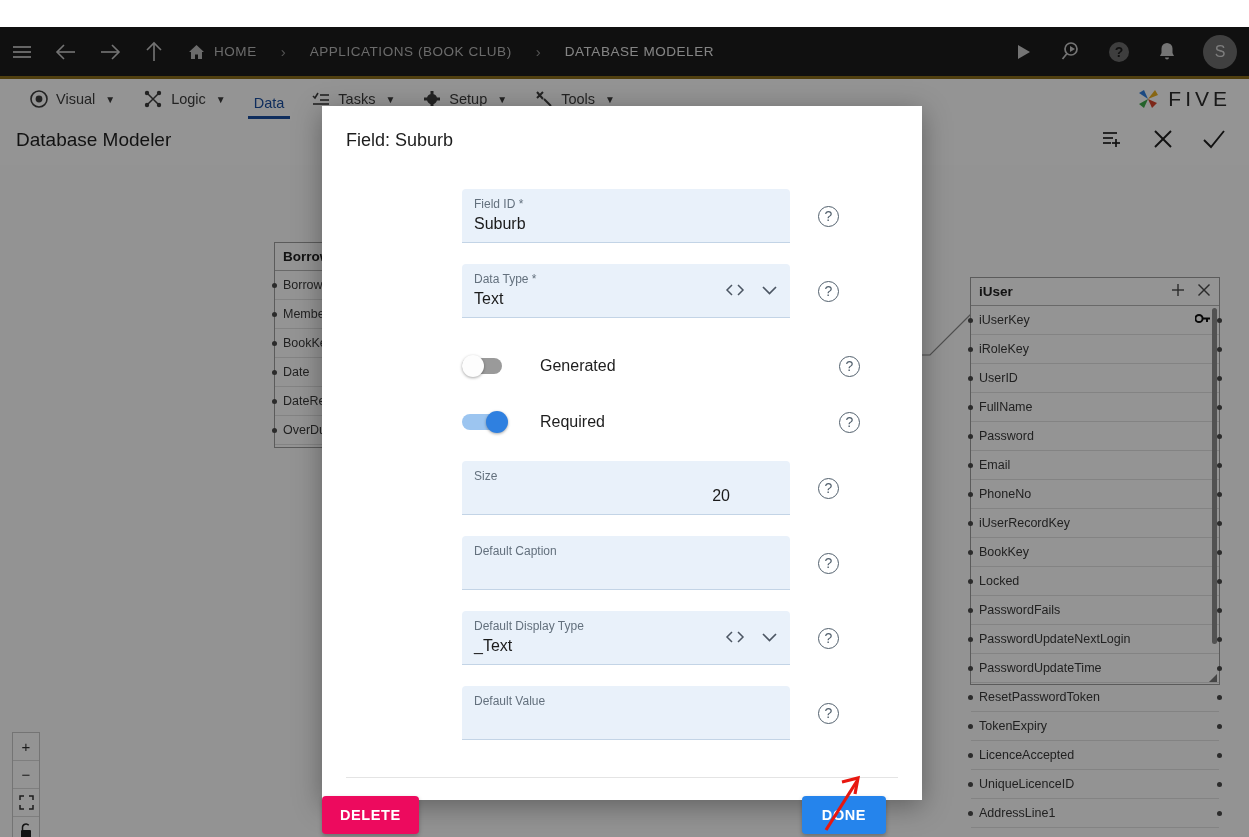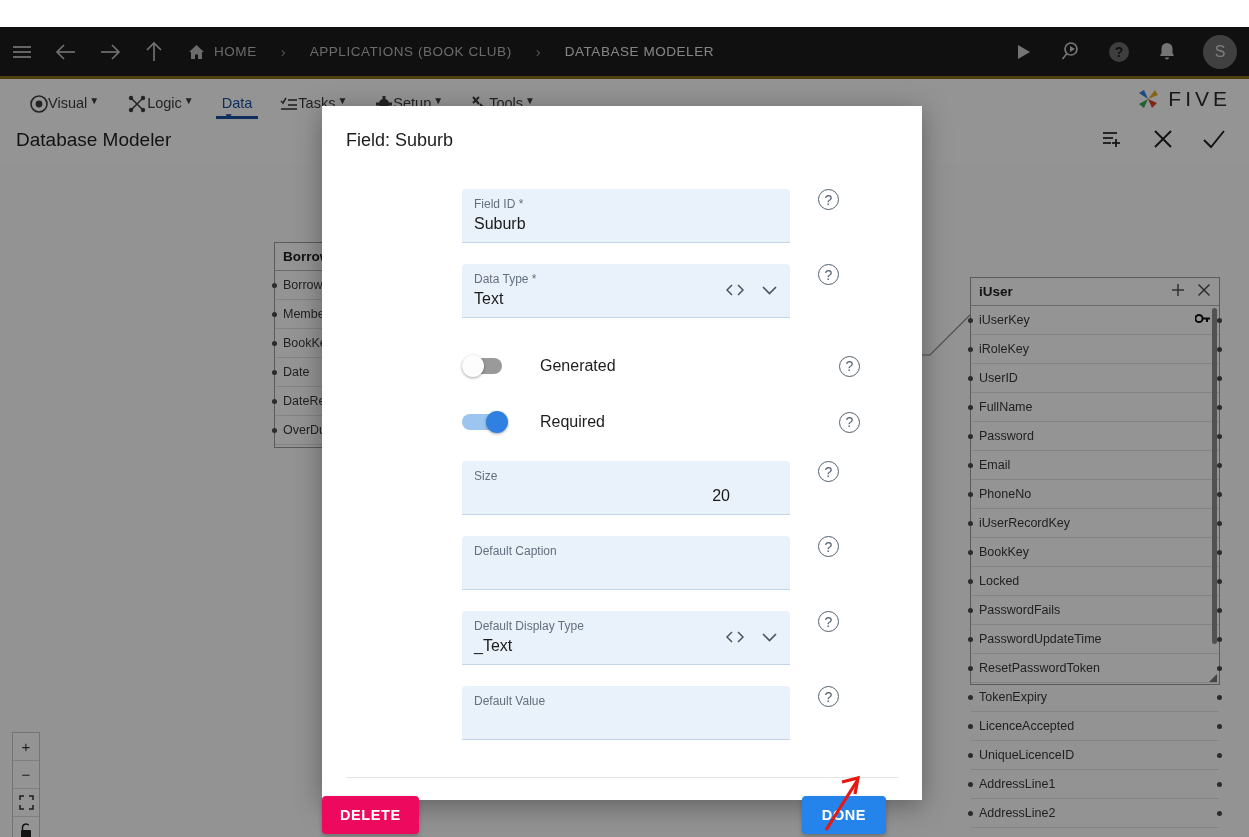--- a/index.html
+++ b/index.html
@@ -39,22 +39,22 @@
     color: #d8d8d8; font-size: 16px; display: flex; align-items: center; justify-content: center;
     margin-left: 10px;
   }
 
   
   .modulebar {
     position: absolute; top: 52px; left: 0; width: 1249px; height: 40px;
     background: #ffffff; display: flex; align-items: center; padding-left: 16px;
   }
   .mbitem {
-    display: flex; gap: 0; height: 40px;
-    padding: 16px 14px; color: #3d3d3d; font-size: 14.5px; position: relative;
+    display: flex; align-items: center; gap: 8px; height: 40px;
+    padding: 8px 14px; color: #3d3d3d; font-size: 14.5px; position: relative;
   }
   .mbitem .caret { font-size: 10px; margin-left: 2px; }
   .mbitem.active { color: #1b4fa0; flex-direction: column; }
   .mbitem.active::after {
     content: ''; position: absolute; left: 8px; right: 8px; bottom: 0; height: 3px;
     background: #1b4fa0;
   }
   .five-logo {
     margin-left: auto; margin-right: 18px; display: flex; align-items: center; gap: 7px;
   }
@@ -128,21 +128,21 @@
     position: absolute; left: 322px; top: 79px; width: 600px; height: 694px;
     background: #fff; z-index: 50;
     box-shadow: 0 6px 26px rgba(0,0,0,.35);
     display: flex; flex-direction: column;
   }
   .modal-title {
     padding: 24px 0 0 24px; font-size: 18px; color: #1c1c1c;
   }
   .modal-body { padding: 38px 62px 0 140px; flex: 1; }
 
-  .frow { display: flex; margin-bottom: 21px; }
+  .frow { display: flex; align-items: center; margin-bottom: 21px; }
   .field {
     width: 328px; background: #e9f1fa; border-radius: 4px 4px 0 0;
     border-bottom: 1px solid #c3d4e6;
     padding: 8px 12px 6px 12px; position: relative; min-height: 52px;
   }
   .field .flabel { font-size: 12px; color: #63707d; line-height: 15px; }
   .field .fvalue { font-size: 16px; color: #1b1b1b; line-height: 24px; min-height: 24px; }
   .field .fvalue.right { text-align: right; padding-right: 48px; }
   .field.empty { min-height: 48px; }
   .field .fadorn {
@@ -496,20 +496,25 @@
               <span>Locked</span>
               <span class="port r"></span>
             </div>
             <div class="erd-row">
               <span class="port l"></span>
               <span>PasswordFails</span>
               <span class="port r"></span>
             </div>
             <div class="erd-row">
               <span class="port l"></span>
+              <span>PasswordUpdateNextLogin</span>
+              <span class="port r"></span>
+            </div>
+            <div class="erd-row">
+              <span class="port l"></span>
               <span>PasswordUpdateTime</span>
               <span class="port r"></span>
             </div>
             <div class="erd-row">
               <span class="port l"></span>
               <span>ResetPasswordToken</span>
               <span class="port r"></span>
             </div>
             <div class="erd-row">
               <span class="port l"></span>

